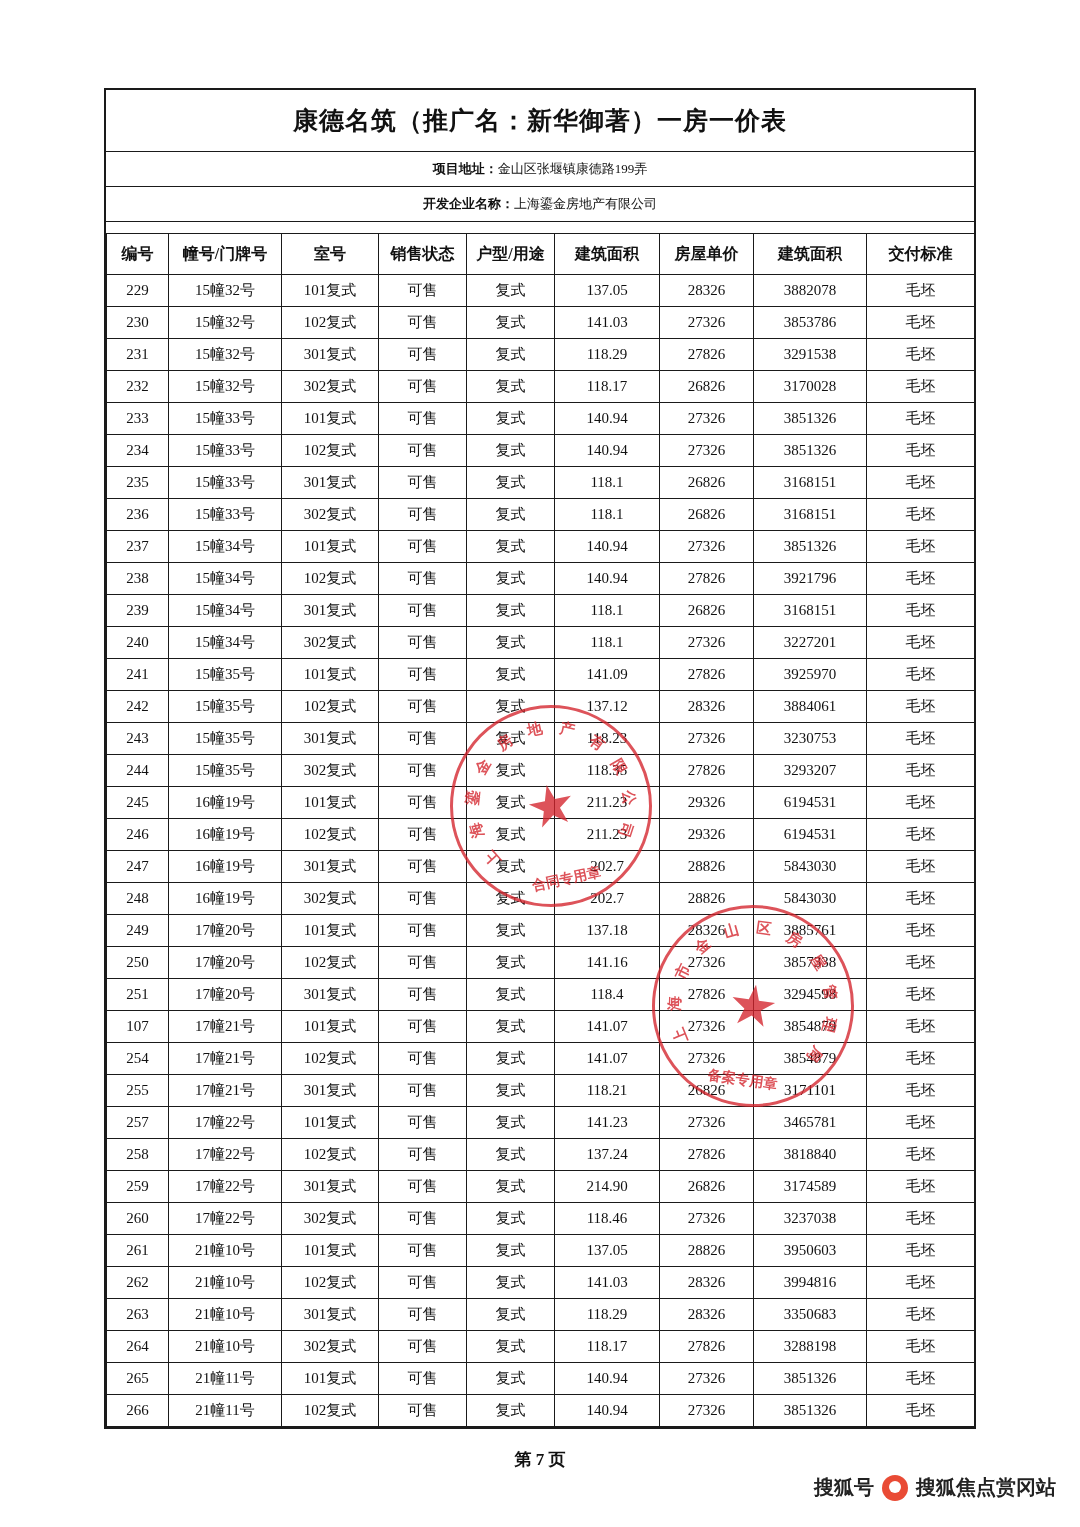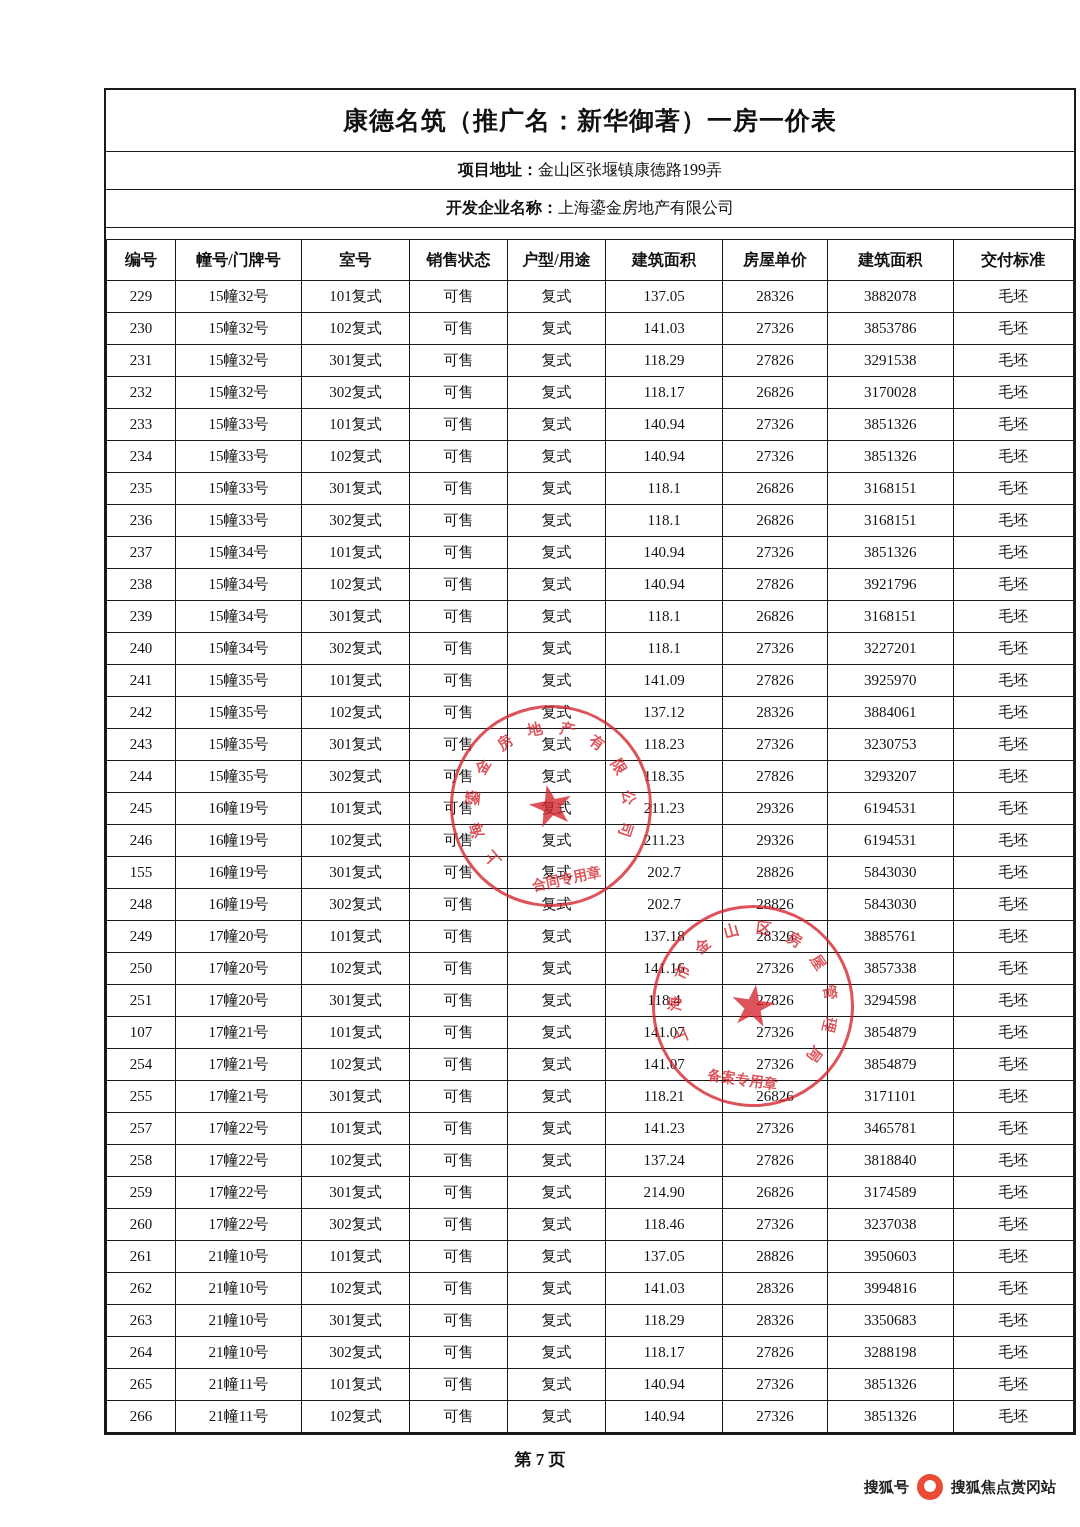--- a/index.html
+++ b/index.html
@@ -18,37 +18,37 @@
   .page {
     position: absolute;
     left: 0; top: 0;
     width: 1080px;
     height: 1527px;
   }
   .doc {
     position: absolute;
     left: 104px;
     top: 88px;
-    width: 972px;
+    width: 872px;
     border: 2px solid #1a1a1a;
     box-sizing: border-box;
     background: #fff;
   }
   .title {
     text-align: center;
     font-size: 25px;
     font-weight: bold;
     letter-spacing: 1px;
     padding: 14px 0 14px 0;
     border-bottom: 1px solid #1a1a1a;
     font-family: "Liberation Serif", "DejaVu Serif", serif;
   }
   .subline {
     text-align: center;
-    font-size: 16px;
+    font-size: 13px;
     padding: 8px 0 8px 0;
     border-bottom: 1px solid #1a1a1a;
   }
   .subline .lbl { font-weight: bold; }
   table.grid {
     border-collapse: collapse;
     width: 100%;
     table-layout: fixed;
     margin-top: 11px;
   }
@@ -144,21 +144,21 @@
     font-weight: bold;
     white-space: nowrap;
   }
   .brand {
     position: absolute;
     right: 24px;
     top: 1474px;
     display: flex;
     align-items: center;
     gap: 8px;
-    font-size: 15px;
+    font-size: 20px;
     font-weight: bold;
     color: #222;
     font-family: "Liberation Sans", sans-serif;
   }
   .brand .logo {
     width: 26px;
     height: 26px;
     border-radius: 50%;
     background: #e94b35;
     position: relative;
@@ -406,21 +406,21 @@
             <td>16幢19号</td>
             <td>102复式</td>
             <td>可售</td>
             <td>复式</td>
             <td class="num">211.23</td>
             <td class="num">29326</td>
             <td class="num">6194531</td>
             <td>毛坯</td>
           </tr>
           <tr>
-            <td>155</td>
+            <td>247</td>
             <td>16幢19号</td>
             <td>301复式</td>
             <td>可售</td>
             <td>复式</td>
             <td class="num">202.7</td>
             <td class="num">28826</td>
             <td class="num">5843030</td>
             <td>毛坯</td>
           </tr>
           <tr>

